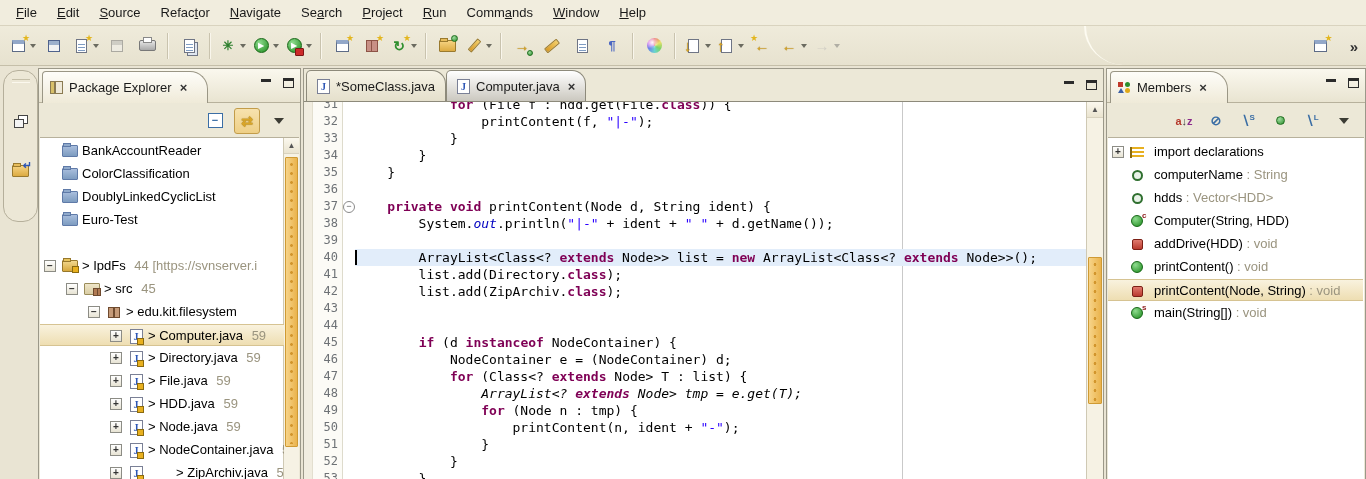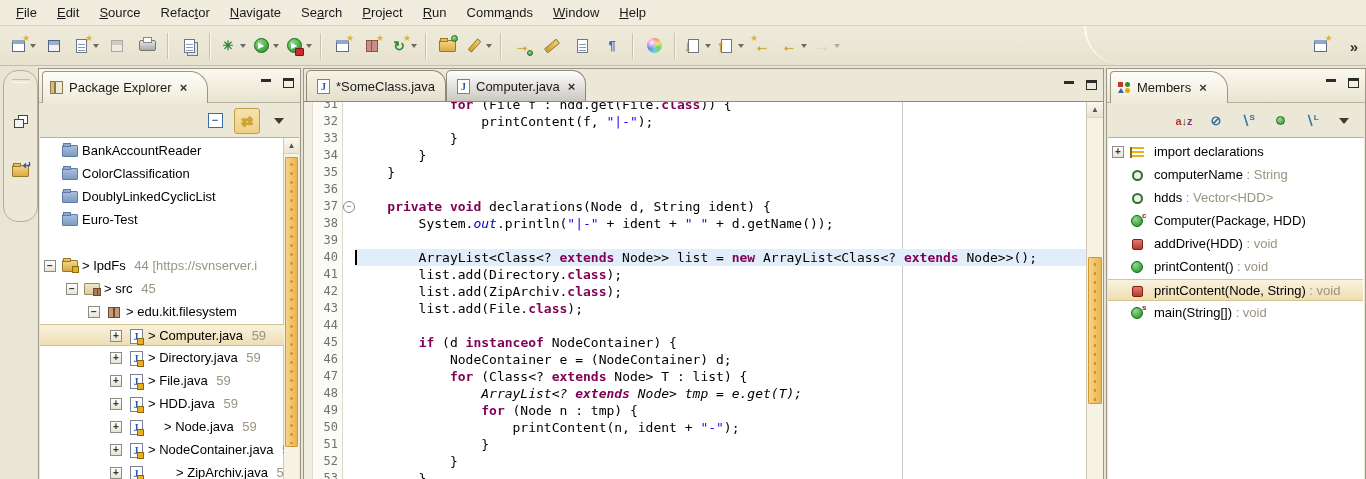--- a/index.html
+++ b/index.html
@@ -482,21 +482,21 @@
           <span class="ticon" style="left: 88px;">
             <span class="jf">J<span class="bdg"></span></span>
           </span>
           <span class="lbl" style="left: 108px;">&gt; HDD.java<span class="sfx"> 59</span></span>
         </div>
         <div class="trow" style="top: 278px;">
           <span class="exp" style="left: 70px;">+</span>
           <span class="ticon" style="left: 88px;">
             <span class="jf">J<span class="bdg"></span></span>
           </span>
-          <span class="lbl" style="left: 124px;">&gt; Node.java<span class="sfx"> 59</span></span>
+          <span class="lbl" style="left: 108px;">&gt; Node.java<span class="sfx"> 59</span></span>
         </div>
         <div class="trow" style="top: 301px;">
           <span class="exp" style="left: 70px;">+</span>
           <span class="ticon" style="left: 88px;">
             <span class="jf">J<span class="bdg"></span></span>
           </span>
           <span class="lbl" style="left: 108px;">&gt; NodeContainer.java<span class="sfx"> 59</span></span>
         </div>
         <div class="trow" style="top: 324px;">
           <span class="exp" style="left: 70px;">+</span>
@@ -556,29 +556,28 @@
           <span class="foldm" style="top: 99px;">−</span>
         </div>
       <div class="ctext" id="codeText">
           <div class="pmargin" style="left: 547px;"></div>
           <div class="cl" style="top: -6px;"><span>            </span><span class="k">for</span><span> (File f : hdd.get(File.</span><span class="k">class</span><span>)) {</span></div>
           <div class="cl" style="top: 11px;"><span>                printContent(f, </span><span class="s">"|-"</span><span>);</span></div>
           <div class="cl" style="top: 28px;"><span>            }</span></div>
           <div class="cl" style="top: 45px;"><span>        }</span></div>
           <div class="cl" style="top: 62px;"><span>    }</span></div>
           <div class="cl" style="top: 79px;"></div>
-          <div class="cl" style="top: 96px;"><span>    </span><span class="k">private</span><span> </span><span class="k">void</span><span> declarations(Node d, String ident) {</span></div>
+          <div class="cl" style="top: 96px;"><span>    </span><span class="k">private</span><span> </span><span class="k">void</span><span> printContent(Node d, String ident) {</span></div>
           <div class="cl" style="top: 113px;"><span>        System.</span><span class="it">out</span><span>.println(</span><span class="s">"|-"</span><span> + ident + </span><span class="s">" "</span><span> + d.getName());</span></div>
           <div class="cl" style="top: 130px;"></div>
           <div class="cline-hl" style="top: 147px;"></div>
           <div class="caret" style="top: 148px; left: 0px;"></div>
           <div class="cl" style="top: 147px;"><span>        ArrayList&lt;Class&lt;? </span><span class="k">extends</span><span> Node&gt;&gt; list = </span><span class="k">new</span><span> ArrayList&lt;Class&lt;? </span><span class="k">extends</span><span> Node&gt;&gt;();</span></div>
           <div class="cl" style="top: 164px;"><span>        list.add(Directory.</span><span class="k">class</span><span>);</span></div>
           <div class="cl" style="top: 181px;"><span>        list.add(ZipArchiv.</span><span class="k">class</span><span>);</span></div>
-          <div class="cl" style="top: 198px;"><span>        list.add(File.</span><span class="k">class</span><span>);</span></div>
           <div class="cl" style="top: 215px;"></div>
           <div class="cl" style="top: 232px;"><span>        </span><span class="k">if</span><span> (d </span><span class="k">instanceof</span><span> NodeContainer) {</span></div>
           <div class="cl" style="top: 249px;"><span>            NodeContainer e = (NodeContainer) d;</span></div>
           <div class="cl" style="top: 266px; text-align: right;"><span>            </span><span class="k">for</span><span> (Class&lt;? </span><span class="k">extends</span><span> Node&gt; T : list) {</span></div>
           <div class="cl" style="top: 283px; font-style: italic;"><span>                ArrayList&lt;? </span><span class="k">extends</span><span> Node&gt; tmp = e.get(T);</span></div>
           <div class="cl" style="top: 300px;"><span>                </span><span class="k">for</span><span> (Node n : tmp) {</span></div>
           <div class="cl" style="top: 317px;"><span>                    printContent(n, ident + </span><span class="s">"-"</span><span>);</span></div>
           <div class="cl" style="top: 334px;"><span>                }</span></div>
           <div class="cl" style="top: 351px;"><span>            }</span></div>
           <div class="cl" style="top: 368px;"><span>        }</span></div>
@@ -661,21 +660,21 @@
           <span class="mic">
             <span class="mi-field"></span>
           </span>
           <span class="lbl">hdds<span class="sfx"> : Vector&lt;HDD&gt;</span></span>
         </div>
         <div class="mrow" style="top: 72px;">
           <span class="mic">
             <span class="mi-pub"></span>
           </span>
           <sup>c</sup>
-          <span class="lbl">Computer(Package, HDD)</span>
+          <span class="lbl">Computer(String, HDD)</span>
         </div>
         <div class="mrow" style="top: 95px;">
           <span class="mic">
             <span class="mi-priv"></span>
           </span>
           <span class="lbl">addDrive(HDD)<span class="sfx"> : void</span></span>
         </div>
         <div class="mrow" style="top: 118px;">
           <span class="mic">
             <span class="mi-pub"></span>

